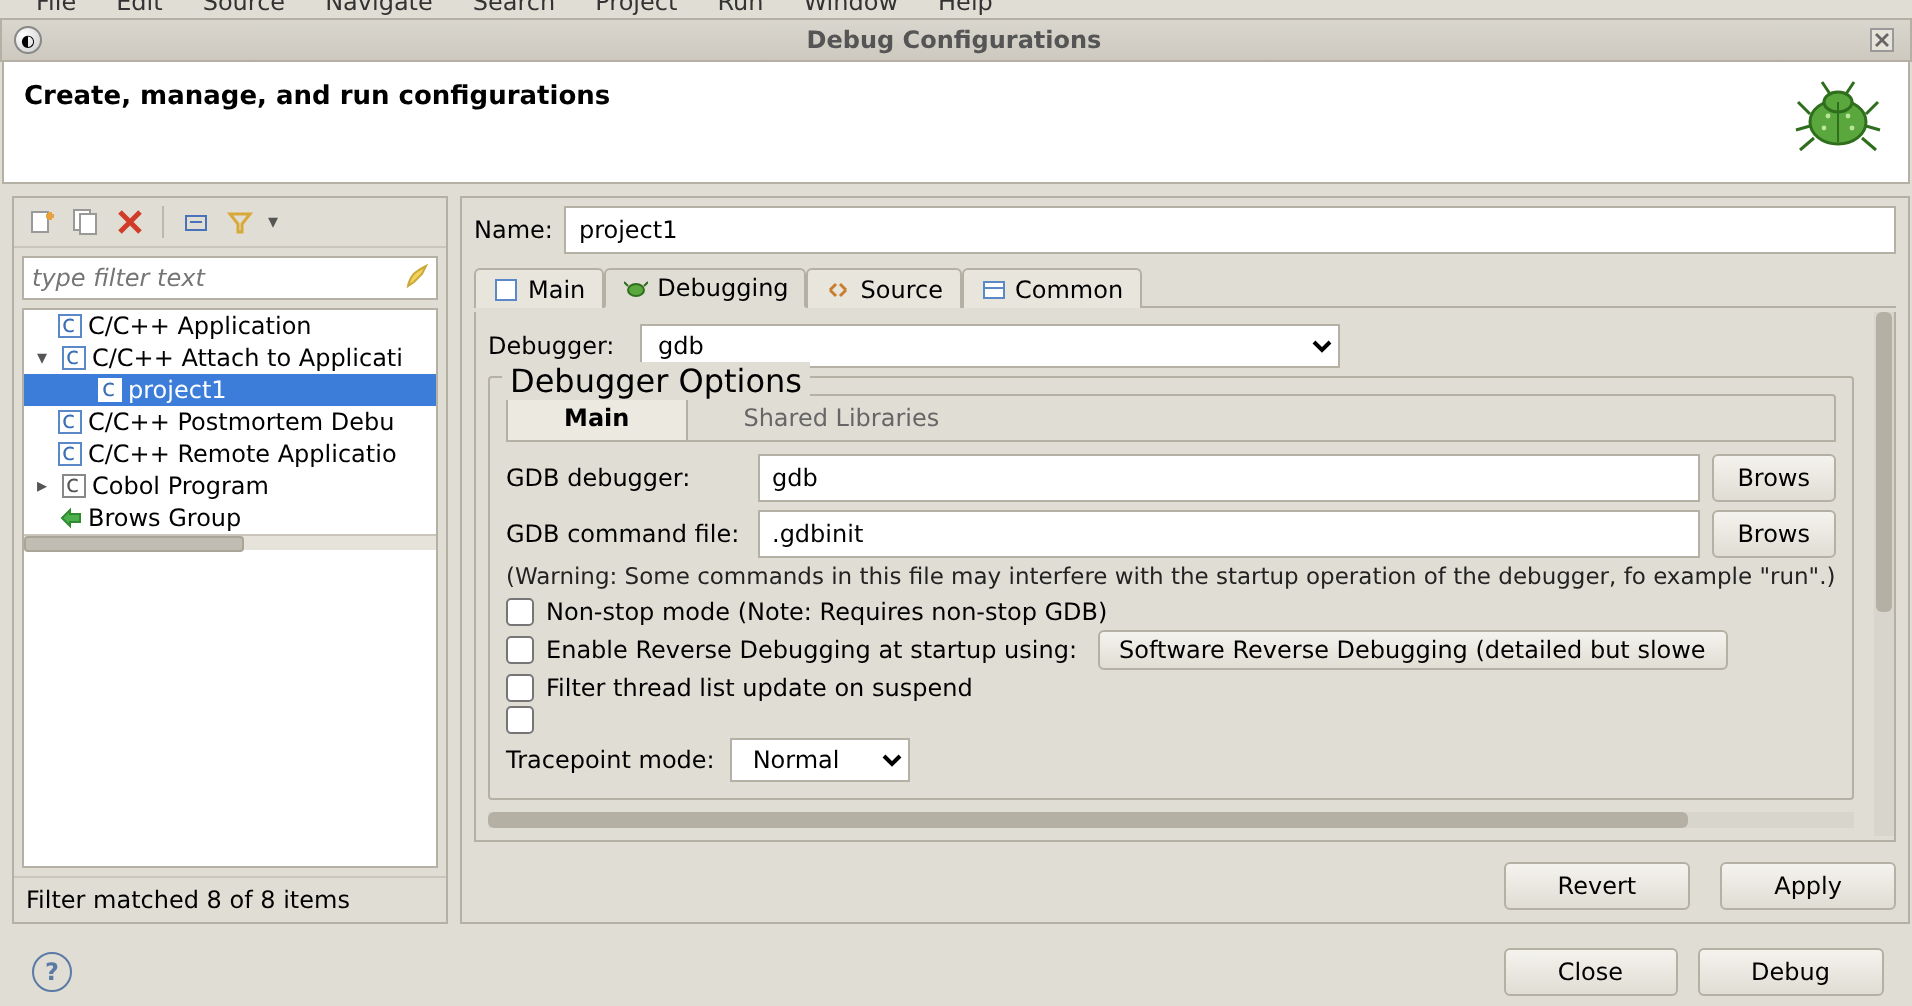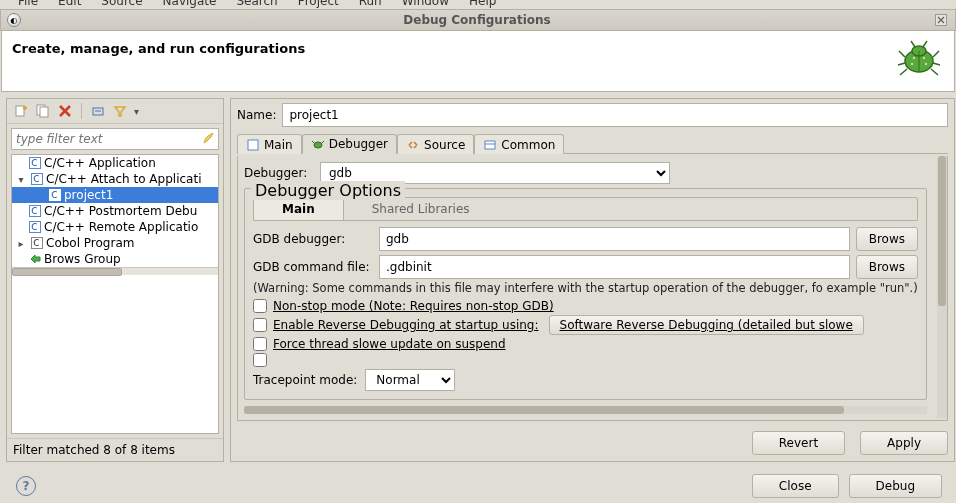--- a/index.html
+++ b/index.html
@@ -61,21 +61,21 @@
 .row .browse { padding: 2px 12px; border: 1px solid #b5b0a4; background: linear-gradient(#f5f3ee, #e0ddd4); height: 24px; border-radius: 3px; }
 
 .group { border: 1px solid #b5b0a4; border-radius: 2px; padding: 8px 8px 8px 8px; margin-right: 14px; position: relative; }
 .group .legend { position: absolute; top: -8px; left: 6px; background: #e0ddd4; padding: 0 4px; font-size: 16px; }
 
 .subtabs { display: flex; border: 1px solid #b5b0a4; border-radius: 2px 2px 0 0; margin-bottom: 6px; }
 .subtab { padding: 4px 28px; text-align: center; color: #666; }
 .subtab.active { font-weight: bold; color: #000; background: #ece9e1; border-right: 1px solid #b5b0a4; }
 
 .warning { font-size: 11.5px; color: #222; margin: 2px 0 4px 0; line-height: 1.25; }
-.check { display: flex; align-items: center; gap: 6px; margin: 2px 0; text-decoration: underline; }
+.check { display: flex; align-items: center; gap: 6px; margin: 2px 0; }
 .check input[type=checkbox] { width: 14px; height: 14px; }
 .check .inlinebtn { border: 1px solid #b5b0a4; background: linear-gradient(#f5f3ee, #e0ddd4); padding: 2px 10px; border-radius: 3px; margin-left: 4px; }
 
 .tracerow { display:flex; align-items:center; gap:8px; margin-top:2px; }
 .tracerow select { border: 1px solid #b5b0a4; background: #fff; padding: 2px 18px 2px 6px; height: 22px; }
 
 .hbar { height:8px; background:#d8d5cc; margin: 2px 14px 0 0; position:relative; }
 .hbar .thumb { position:absolute; left:0; top:0; width:600px; height:8px; background:#b4b0a4; border-radius:3px; }
 
 .bottom-right-buttons { display: flex; justify-content: flex-end; gap: 15px; margin-top: 10px; }
@@ -257,21 +257,21 @@
         <span>Main</span>
       </div>
       <div class="tab active">
         <span class="ticon">
             <svg width="12" height="12">
               <ellipse cx="6" cy="7" rx="4" ry="3" fill="#5aa83d" stroke="#2e6e1c"></ellipse>
               <line x1="2" y1="5" x2="0" y2="3" stroke="#2e6e1c"></line>
               <line x1="10" y1="5" x2="12" y2="3" stroke="#2e6e1c"></line>
             </svg>
           </span>
-        <span>Debugger</span>
+        <span>Debugging</span>
       </div>
       <div class="tab">
         <span class="ticon">
             <svg width="12" height="12">
               <path d="M2 6 L5 3 M2 6 L5 9 M10 6 L7 3 M10 6 L7 9" stroke="#c97e2e" stroke-width="1.5" fill="none"></path>
             </svg>
           </span>
         <span>Source</span>
       </div>
       <div class="tab">
@@ -318,21 +318,21 @@
           <input type="checkbox" style="">
           <span>Non-stop mode (Note: Requires non-stop GDB)</span>
         </div>
         <div class="check">
           <input type="checkbox" style="">
           <span>Enable Reverse Debugging at startup using:</span>
           <button class="inlinebtn">Software Reverse Debugging (detailed but slowe</button>
         </div>
         <div class="check">
           <input type="checkbox" style="">
-          <span>Force thread slowe update on suspend</span>
+          <span>Filter thread list update on suspend</span>
         </div>
         <div class="check">
           <input type="checkbox" style="">
         </div>
 
         <div class="tracerow">
           <span>Tracepoint mode:</span>
           <select><option>Normal</option></select>
         </div>
       </div>

